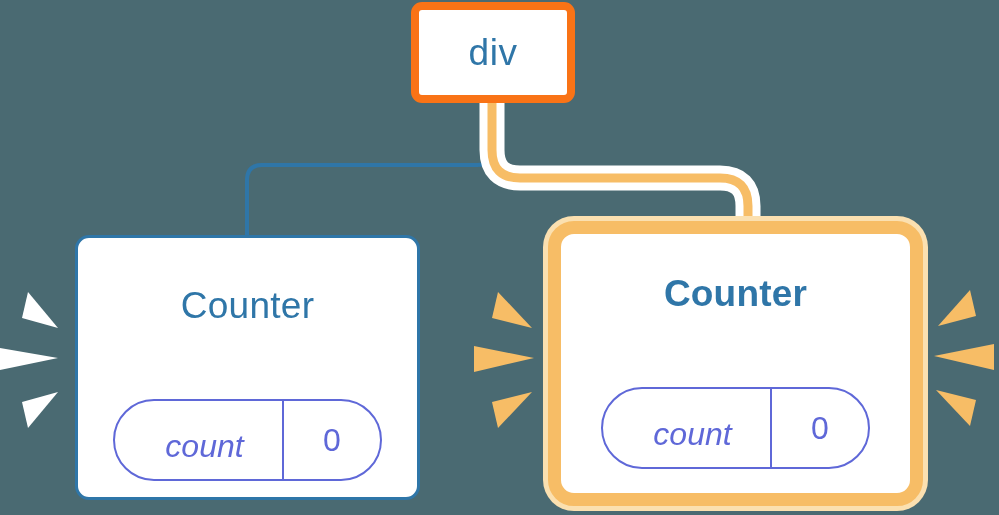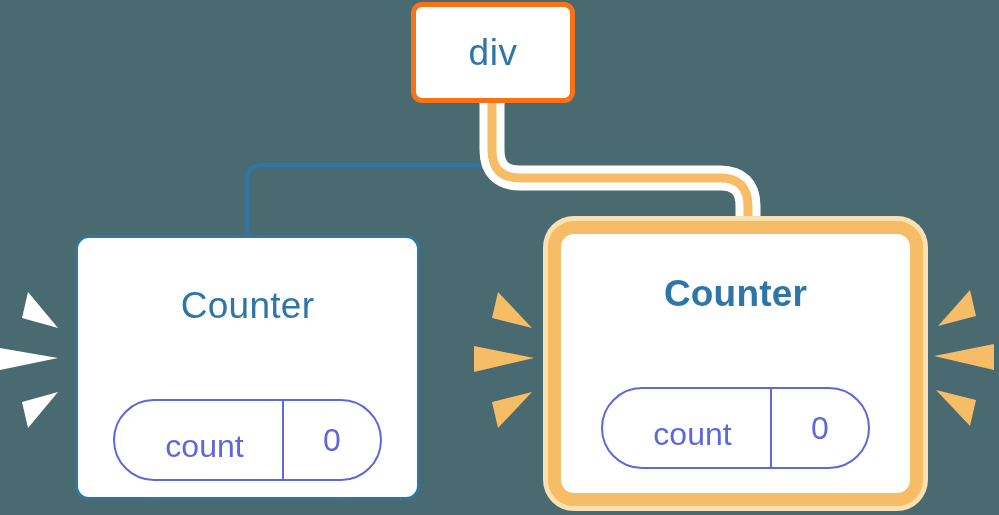--- a/index.html
+++ b/index.html
@@ -35,21 +35,21 @@
     display: flex;
     flex-direction: column;
     align-items: center;
   }
 
   .node-div {
     left: 411px;
     top: 2px;
     width: 164px;
     height: 101px;
-    border: 5px solid #f97316;
+    border: 8px solid #f97316;
     border-radius: 11px;
     justify-content: center;
     z-index: 6;
   }
   .node-div .node-title {
     font-size: 37px;
     line-height: 1;
     color: #2f76a8;
     font-weight: 400;
     letter-spacing: 0.5px;
@@ -109,20 +109,21 @@
   .pill-left, .pill-right {
     display: flex;
     align-items: center;
     justify-content: center;
     color: #5f68d8;
     font-size: 32px;
     line-height: 1;
   }
   .pill-left {
     padding: 11px 34px 0 46px;
+    font-style: italic;
   }
   .pill-right {
     border-left: 2px solid #5f68d8;
     padding: 0 32px;
     min-width: 32px;
   }
 
   .node-counter .state-pill { margin-top: 31px; width: 265px; }
   .node-counter-hl .state-pill { margin-top: 31px; width: 265px; }
   .node-counter .pill-left, .node-counter-hl .pill-left { flex: 1; }

